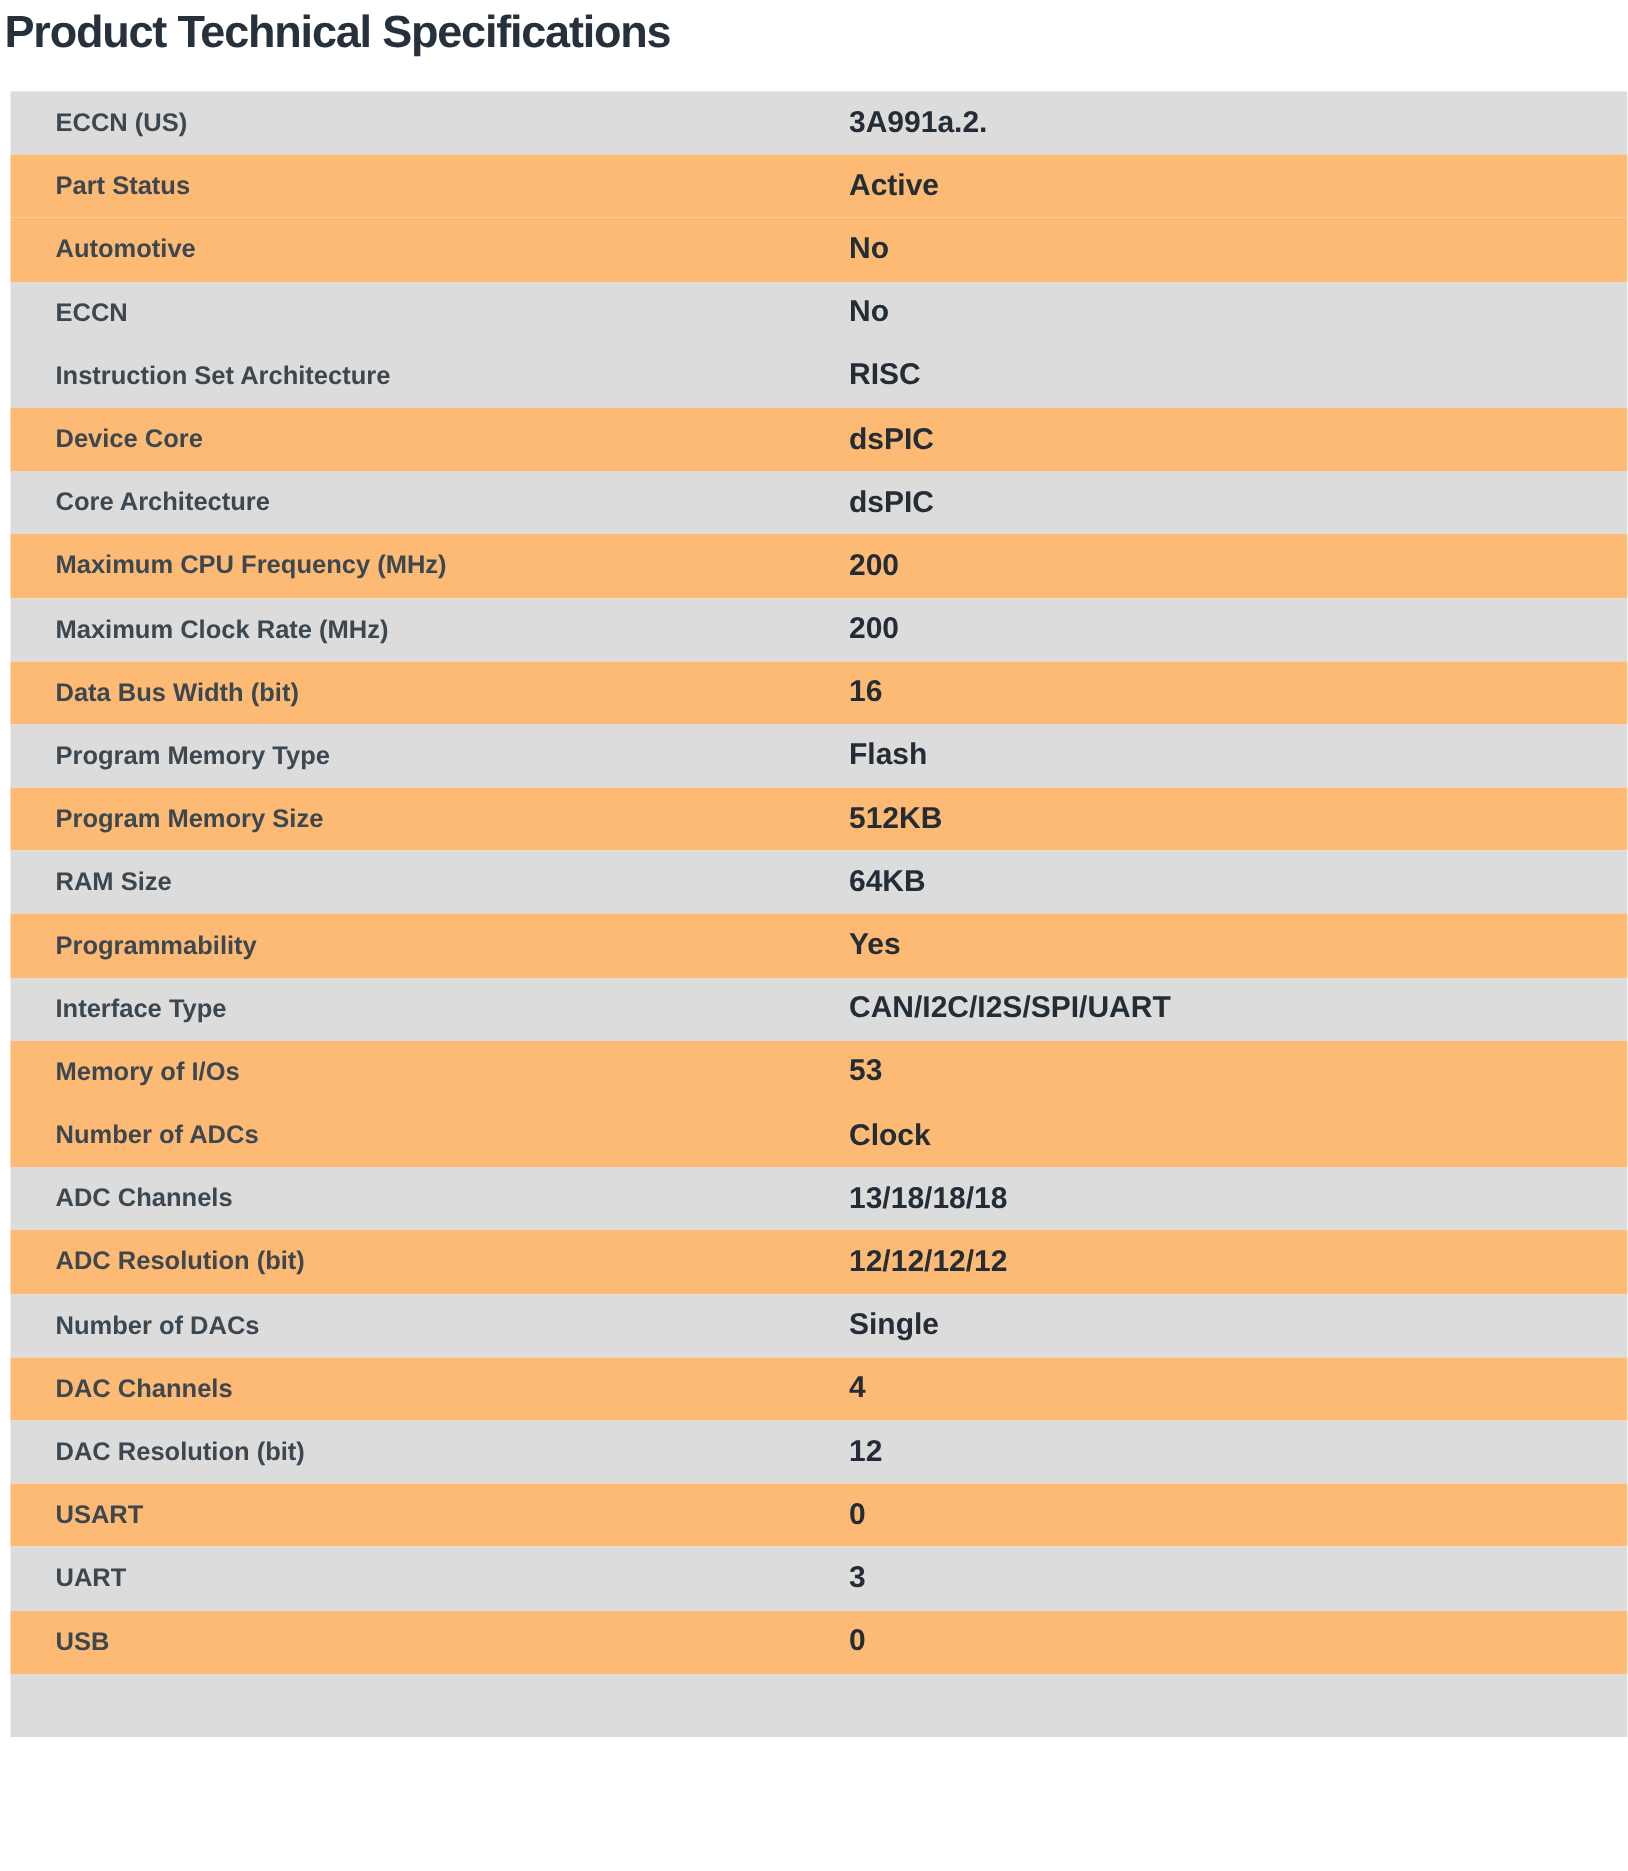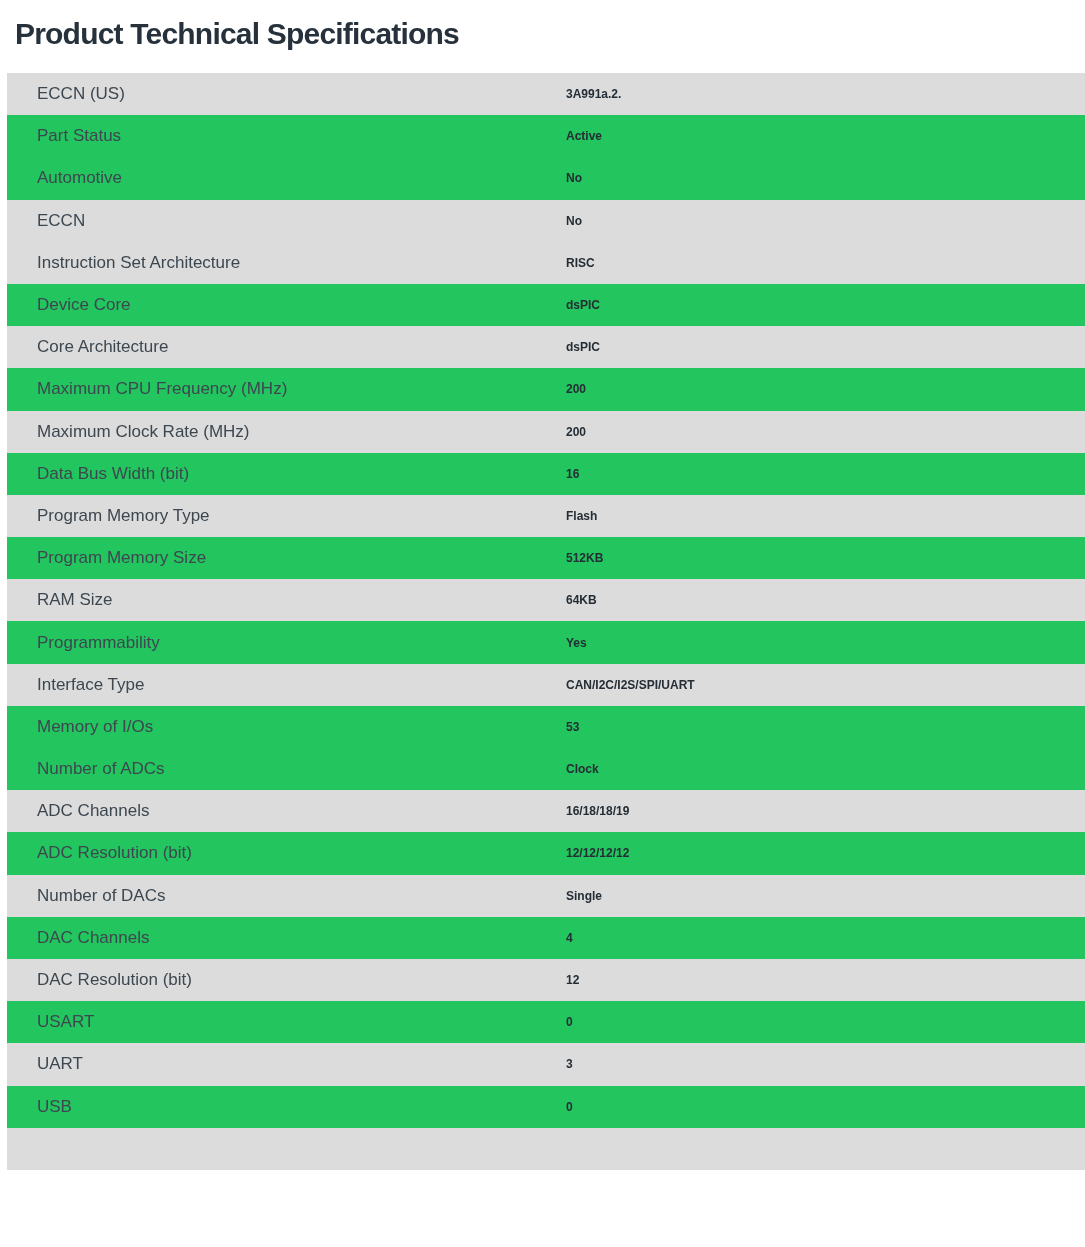--- a/index.html
+++ b/index.html
@@ -8,58 +8,58 @@
     background: #ffffff;
   }
   body {
     width: 1085px;
     height: 1247px;
     overflow: hidden;
     font-family: "Liberation Sans", sans-serif;
     position: relative;
   }
   .page-title {
-    margin: 12px;
+    margin: 0;
     padding: 3px 0 0 3px;
     font-size: 30px;
     line-height: 37px;
     font-weight: 700;
     letter-spacing: -0.8px;
     color: var(--title-color, #26313c);
   }
   .spec-table {
     margin-top: 21px;
     margin-left: 7px;
     width: calc(100% - 7px);
   }
   .spec-row {
     position: relative;
     height: 42.2px;
     display: flex;
     align-items: center;
-    background: #22c55e;
+    background: #fdba74;
   }
   .spec-row.alt {
     background: var(--row-alt-bg, #dcdcdc);
   }
   .spec-label {
     padding-left: 30px;
     font-size: 17px;
-    font-weight: 400;
+    font-weight: 700;
     color: var(--label-color, #3d4750);
     white-space: nowrap;
   }
   .spec-value {
     position: absolute;
     left: 559px;
     top: 0;
     height: 100%;
     display: flex;
     align-items: center;
-    font-size: 12px;
+    font-size: 20px;
     font-weight: 600;
     color: var(--value-color, #242d35);
     white-space: nowrap;
   }
 </style>
 </head>
 <body style="--row-alt-bg: #dcdcdc; --title-color: #26313c; --label-color: #3d4750; --value-color: #242d35;">
 
 <main>
   <h1 class="page-title">Product Technical Specifications</h1>
@@ -128,21 +128,21 @@
       <div class="spec-row">
         <span class="spec-label">Memory of I/Os</span>
         <span class="spec-value">53</span>
       </div>
       <div class="spec-row">
         <span class="spec-label">Number of ADCs</span>
         <span class="spec-value">Clock</span>
       </div>
       <div class="spec-row alt">
         <span class="spec-label">ADC Channels</span>
-        <span class="spec-value">16/18/18/19</span>
+        <span class="spec-value">13/18/18/18</span>
       </div>
       <div class="spec-row">
         <span class="spec-label">ADC Resolution (bit)</span>
         <span class="spec-value">12/12/12/12</span>
       </div>
       <div class="spec-row alt">
         <span class="spec-label">Number of DACs</span>
         <span class="spec-value">Single</span>
       </div>
       <div class="spec-row">

